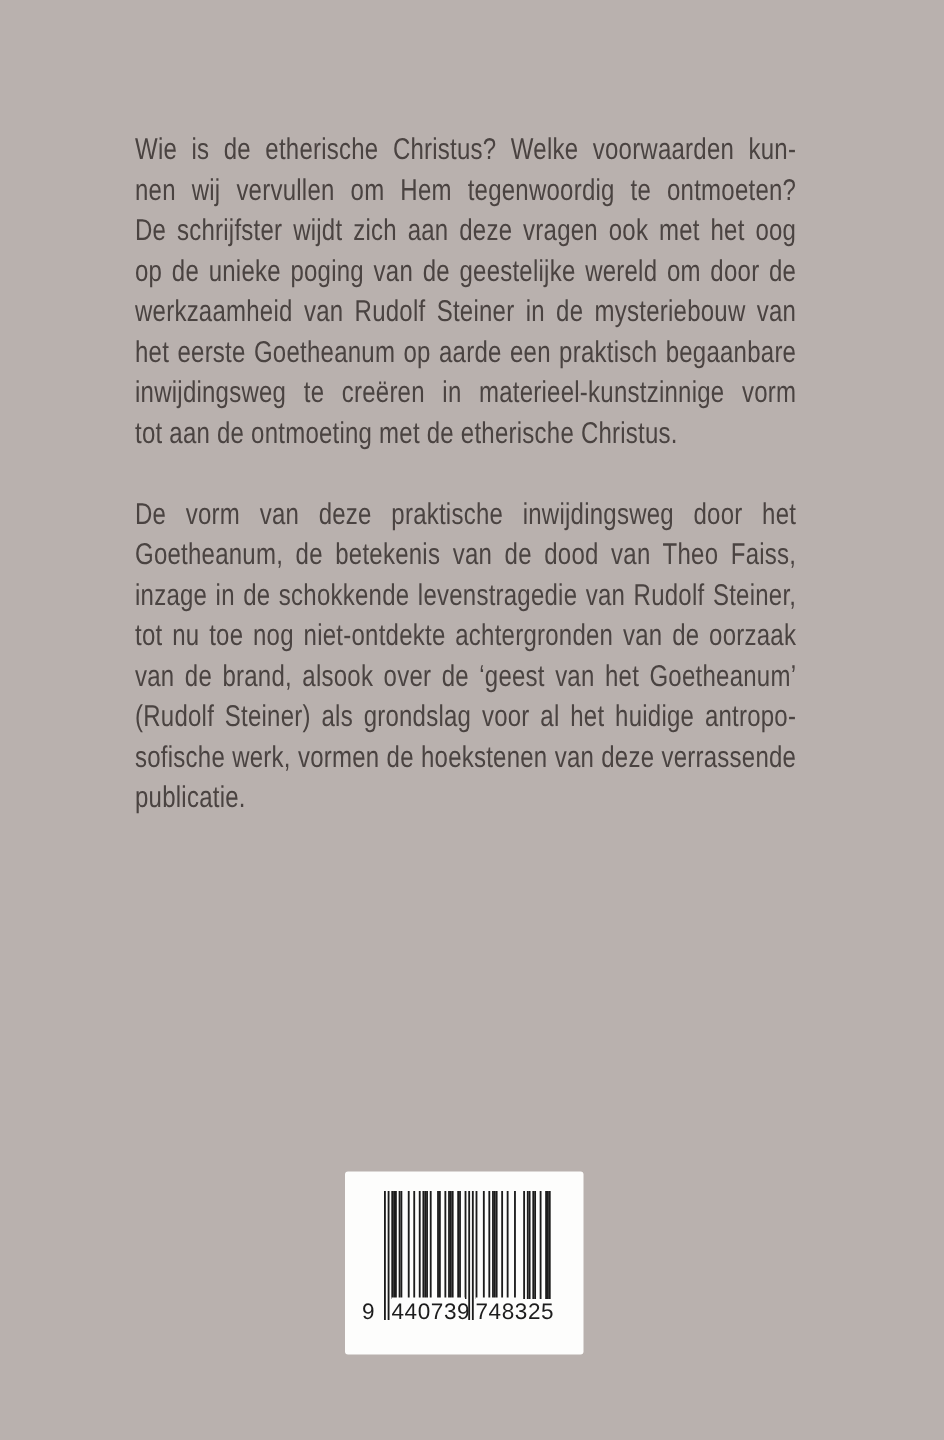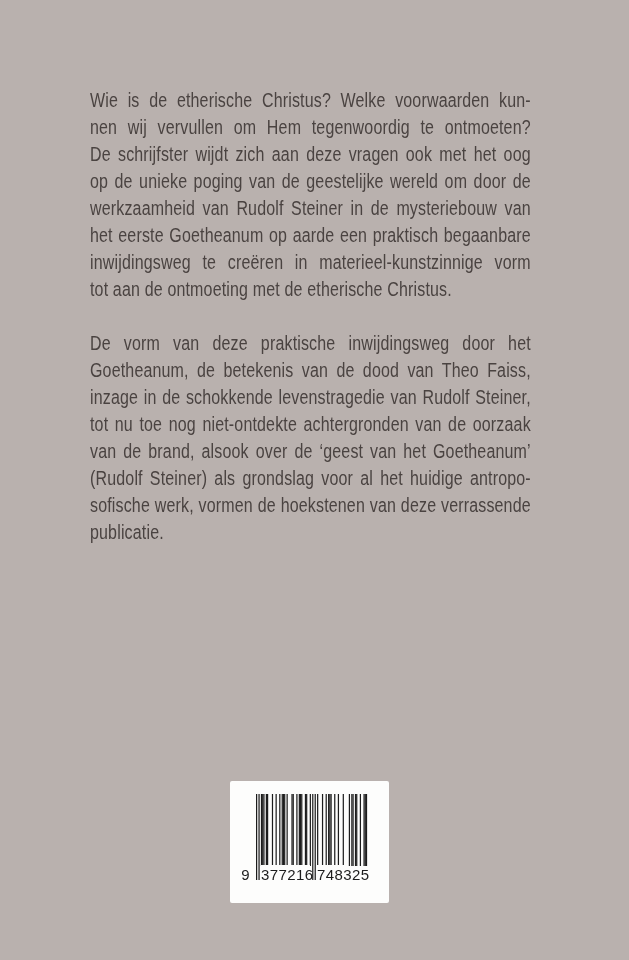--- a/index.html
+++ b/index.html
@@ -107,18 +107,18 @@
         <rect x="79" y="0" width="1" height="72" fill="#1c1c1c"></rect>
         <rect x="81" y="0" width="1" height="72" fill="#1c1c1c"></rect>
         <rect x="82" y="0" width="1" height="72" fill="#1c1c1c"></rect>
         <rect x="85" y="0" width="1" height="72" fill="#1c1c1c"></rect>
         <rect x="88" y="0" width="1" height="72" fill="#1c1c1c"></rect>
         <rect x="89" y="0" width="1" height="72" fill="#1c1c1c"></rect>
         <rect x="90" y="0" width="1" height="72" fill="#1c1c1c"></rect>
       </svg>
     <div class="barcode-digits">
       <span class="bcd-first">9</span>
-      <span class="bcd-group1">377216</span>
+      <span class="bcd-group1">440739</span>
       <span class="bcd-group2">748325</span>
     </div>
   </div>
 
 </div>
 
 </body></html>

